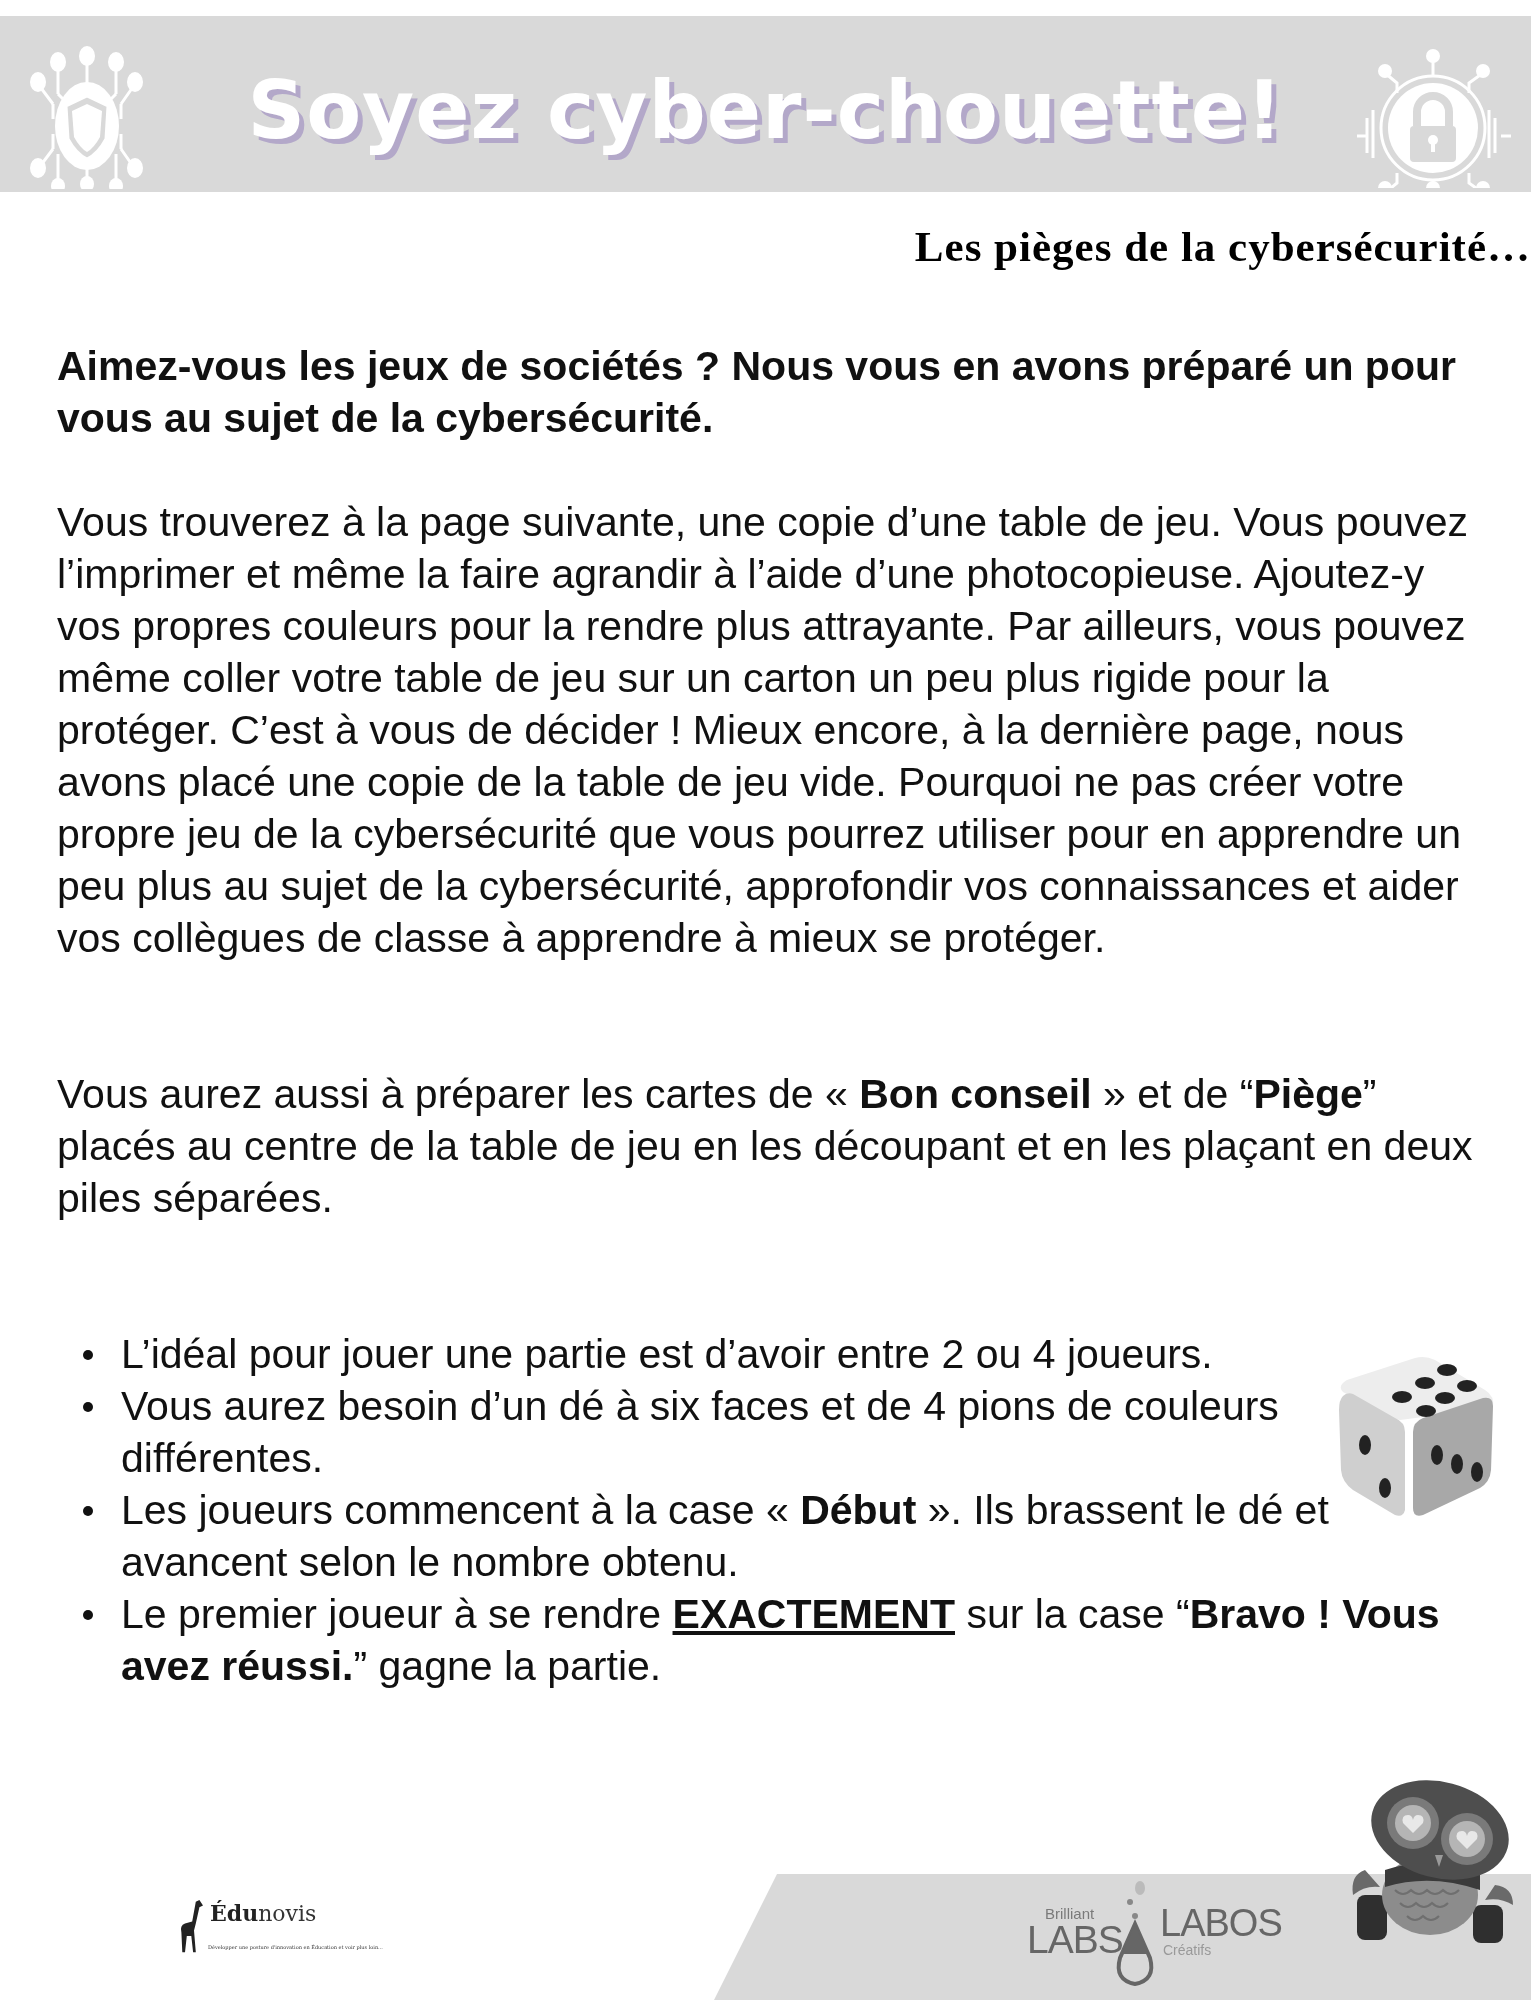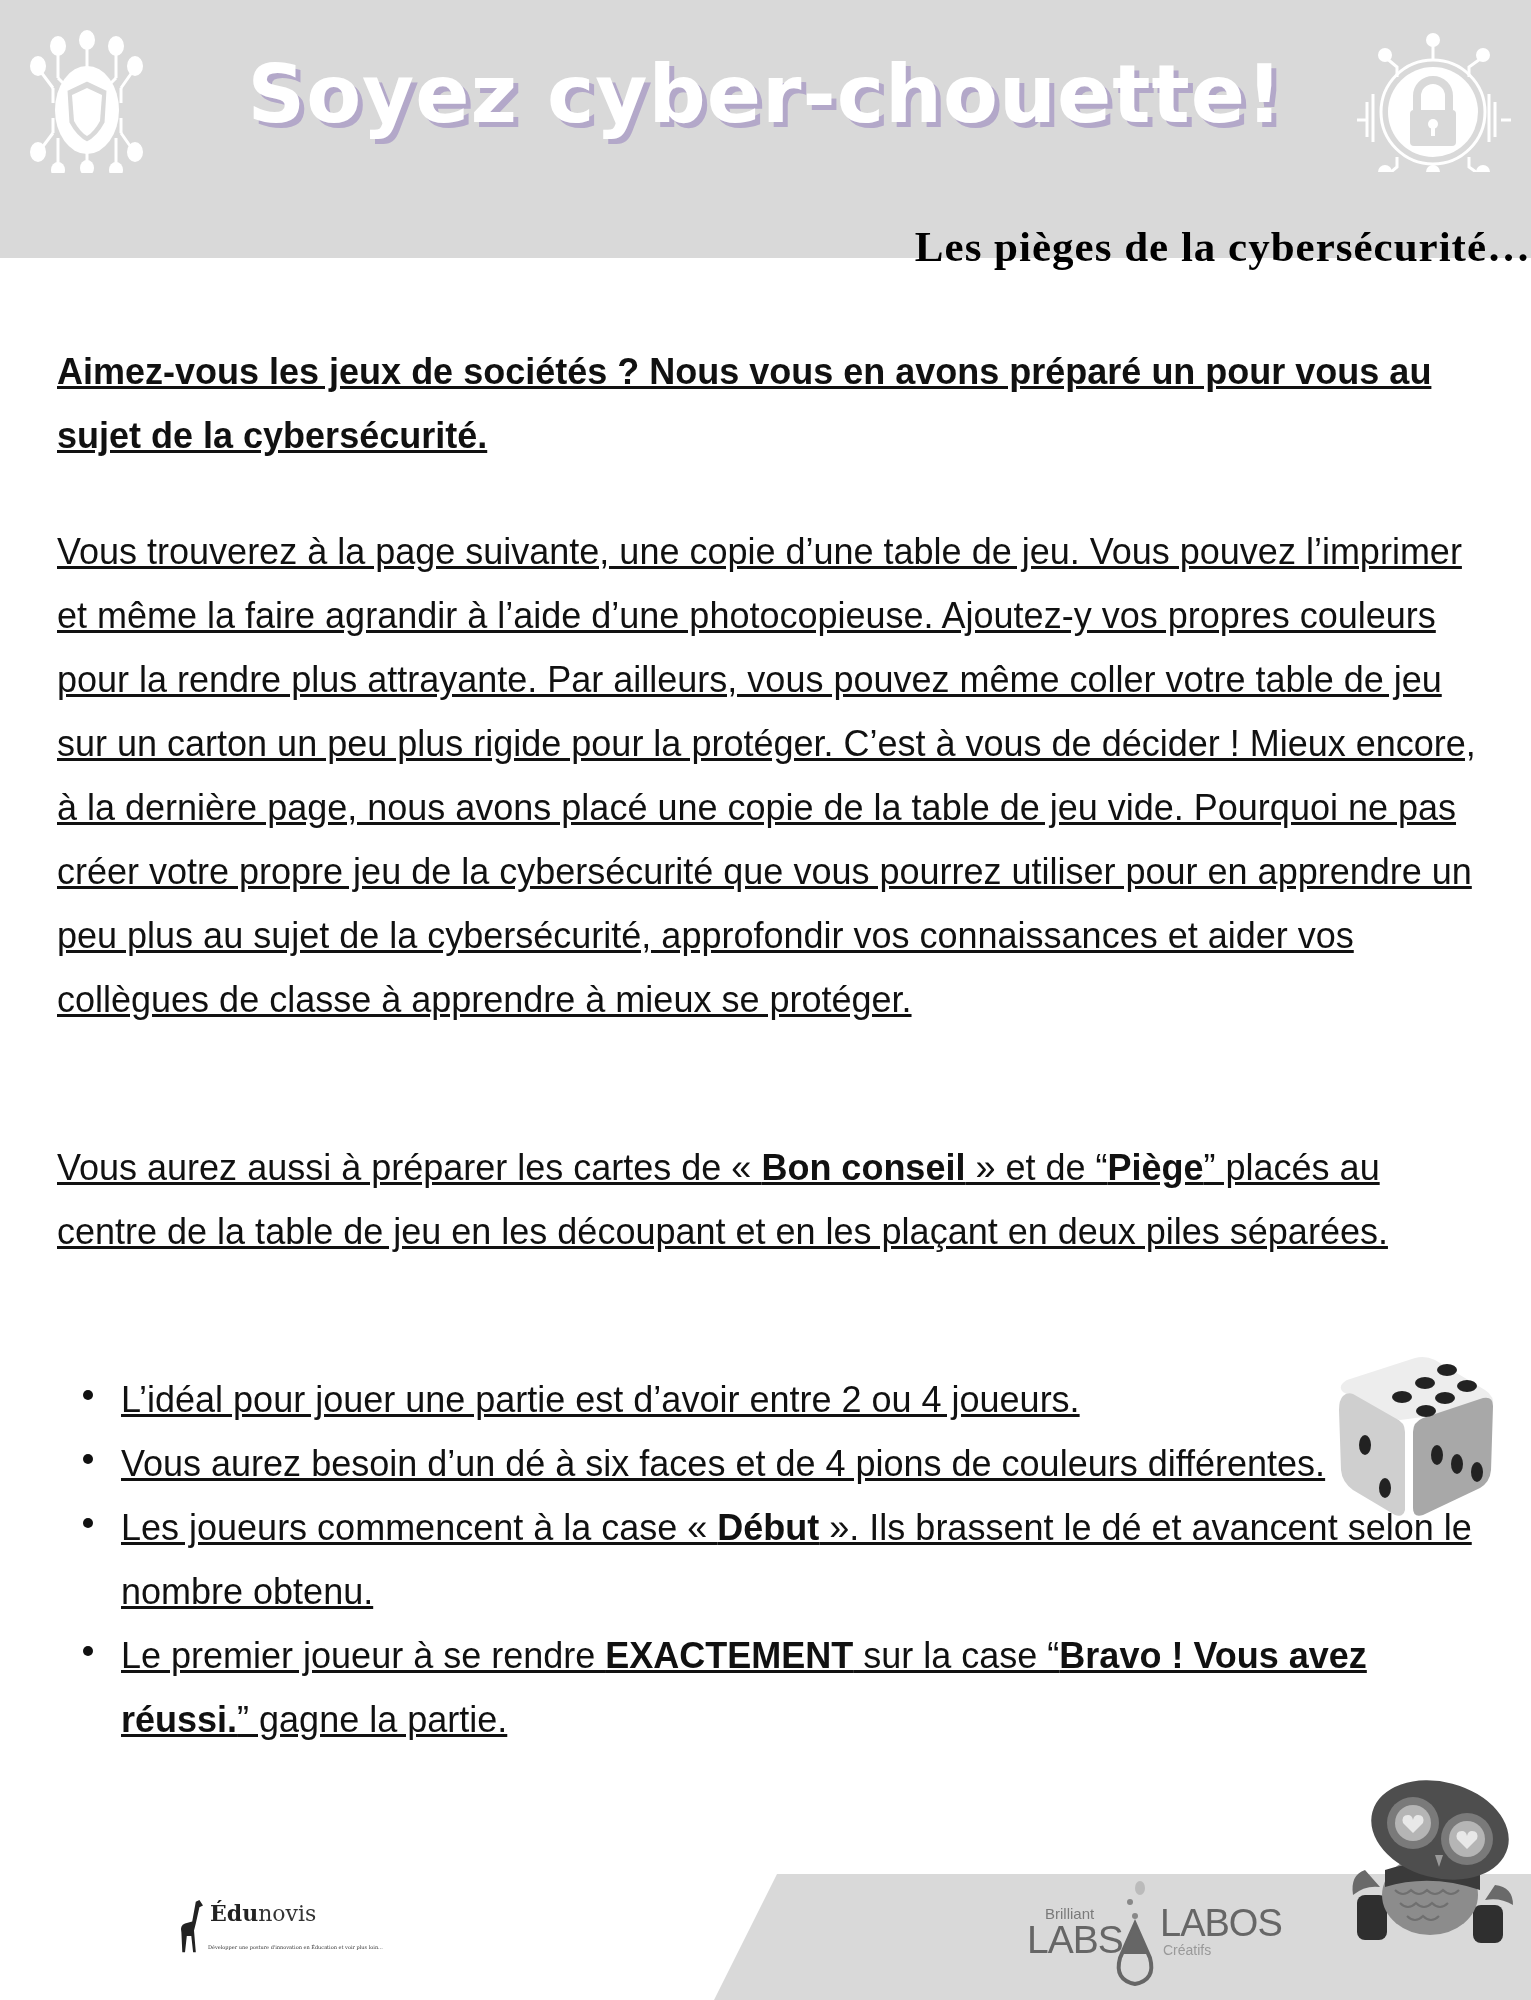--- a/index.html
+++ b/index.html
@@ -2,41 +2,41 @@
 <html><head>
 <meta charset="utf-8">
 <style>
   html, body { margin:0; padding:0; }
   body {
     width:1531px; height:2000px; position:relative; overflow:hidden;
     background:#ffffff; color:#111;
     font-family:"Liberation Sans", "DejaVu Sans", sans-serif;
   }
   .header {
-    position:absolute; left:0; top:0; width:1531px; height:258px;
+    position:absolute; left:0; top:16px; width:1531px; height:176px;
     background:#d9d9d9;
   }
   .header-title {
     position:absolute; left:0; right:0; top:48px; text-align:center;
     font-family:"DejaVu Sans", sans-serif; font-weight:bold;
     font-size:80px; letter-spacing:1px; color:#ffffff;
     text-shadow:5px 5px 0 #b3a8c9;
   }
   .icon-left { position:absolute; left:18px; top:18px; width:160px; height:155px; }
   .icon-right { position:absolute; left:1355px; top:22px; width:160px; height:150px; }
 
   .subtitle {
     position:absolute; left:0; right:0; top:222px; text-align:right;
     font-family:Liberation Serif, serif; font-weight:bold;
     font-size:43px; color:#000; letter-spacing:1px;
   }
 
   .content {
     position:absolute; left:57px; top:340px; width:1420px;
-    font-size:36px; line-height:64px; color:#111;text-decoration:underline;
+    font-size:41px; line-height:52px; color:#111;
   }
   .content p { margin:0; }
   .gap { height:52px; }
   .b { font-weight:bold; }
   .u { text-decoration:underline; font-weight:bold; }
   ul.rules { margin:0; padding:0 0 0 64px; list-style:none; }
   ul.rules li { position:relative; }
   ul.rules li::before {
     content:""; position:absolute; left:-38px; top:22px;
     width:10px; height:10px; border-radius:50%; background:#111;

